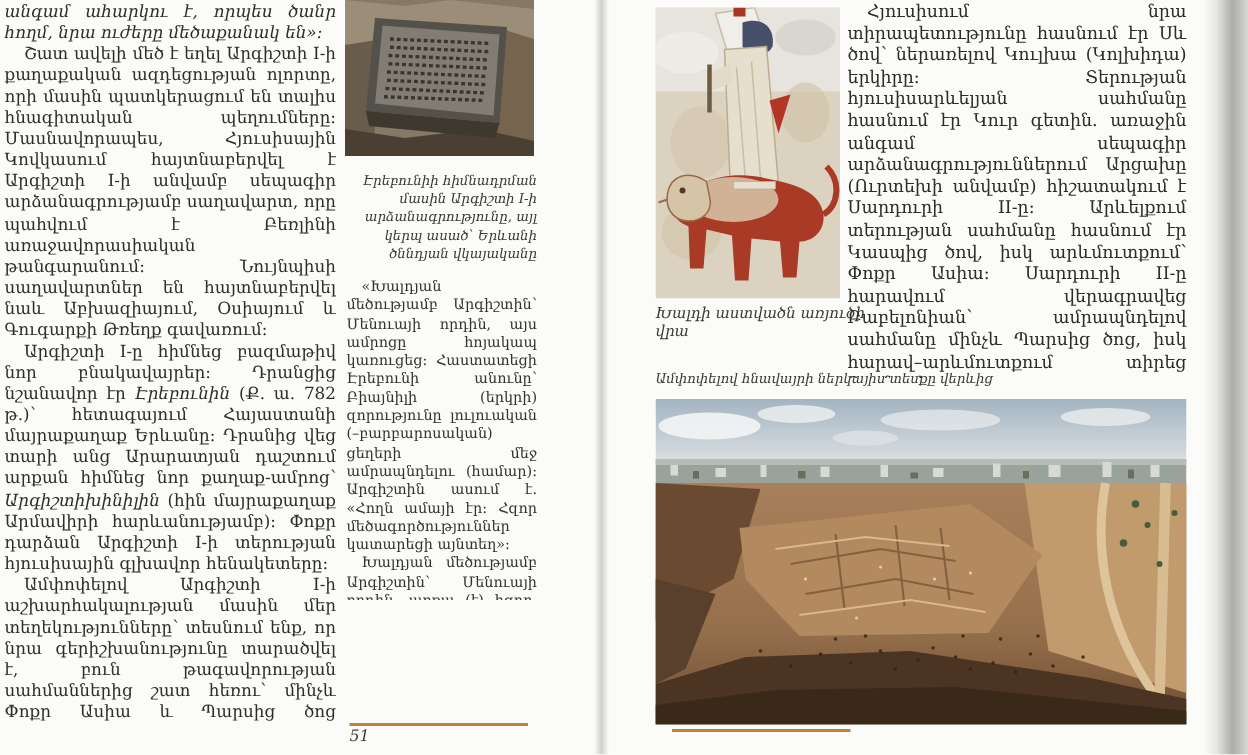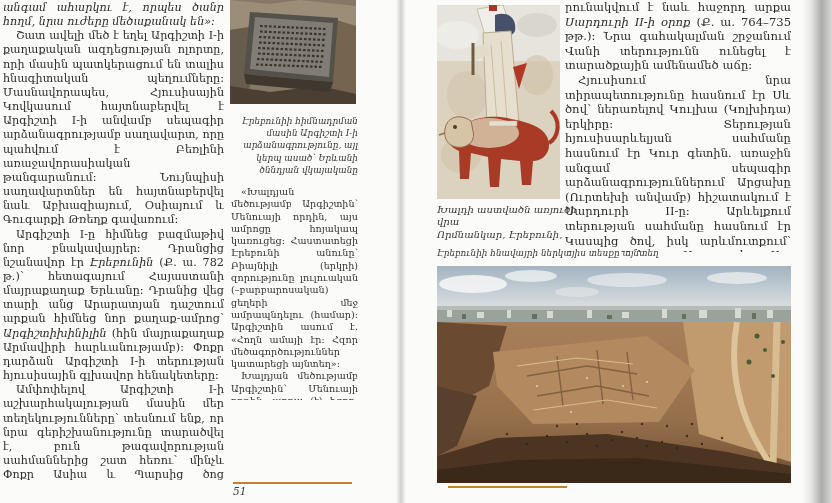--- a/index.html
+++ b/index.html
@@ -143,29 +143,27 @@
         <path d="M34,116 C22,108 10,112 8,124 C6,136 14,144 26,142 C34,140 38,134 36,126 Z" fill="#d5c4a6" stroke="#9b6a48" stroke-width="1"></path>
         <circle cx="18" cy="122" r="2" fill="#5a3526"></circle>
         <path d="M8,128 L2,130" stroke="#9b6a48" stroke-width="1.5"></path>
         <path d="M112,138 C122,132 124,116 114,106" stroke="#a83a26" stroke-width="4" fill="none"></path>
         <rect x="52" y="116" width="28" height="5" fill="#e7dfcd" stroke="#bcab8f" stroke-width="0.5"></rect>
       </svg>
     </figure>
 
     <div class="fresco-caption">
       <div>Խալդի աստվածն առյուծի վրա</div>
-      <div>Որմնանկար, Էրեբունի,</div>
     </div>
 
     <div class="col2">
-      <p class="noindent"><span>րունակվում է նաև հաջորդ արքա </span><i>Սարդուրի II-ի օրոք</i><span> (Ք. ա. 764–735 թթ.): Նրա գահակալման շրջանում Վանի տերությունն ունեցել է տարածքային ամենամեծ աճը:</span></p>
       <p>Հյուսիսում նրա տիրապետությունը հասնում էր Սև ծով՝ ներառելով Կուլխա (Կոլխիդա) երկիրը: Տերության հյուսիսարևելյան սահմանը հասնում էր Կուր գետին. առաջին անգամ սեպագիր արձանագրություններում Արցախը (Ուրտեխի անվամբ) հիշատակում է Սարդուրի II-ը: Արևելքում տերության սահմանը հասնում էր Կասպից ծով, իսկ արևմուտքում՝ Փոքր Ասիա: Սարդուրի II-ը հարավում վերագրավեց Բաբելոնիան՝ ամրապնդելով սահմանը մինչև Պարսից ծոց, իսկ հարավ–արևմուտքում տիրեց Դամասկո-</p>
     </div>
 
-    <div class="aerial-caption">Էրեբունիի հնավայրի ներկայիս տեսքը այնտեղ</div>
+    <div class="aerial-caption">Ամփոփելով հնավայրի ներկայիս տեսքը վերևից</div>
 
     <figure class="aerial-fig">
       <svg viewBox="0 0 354 217" preserveAspectRatio="none">
         <defs>
           <linearGradient id="sky" x1="0" y1="0" x2="0" y2="1">
             <stop offset="0" stop-color="#a3b4c2"></stop>
               <stop offset="1" stop-color="#dde1e2"></stop>
           </linearGradient>
           <linearGradient id="gnd" x1="0" y1="0" x2="0" y2="1">
             <stop offset="0" stop-color="#a87f5b"></stop>

